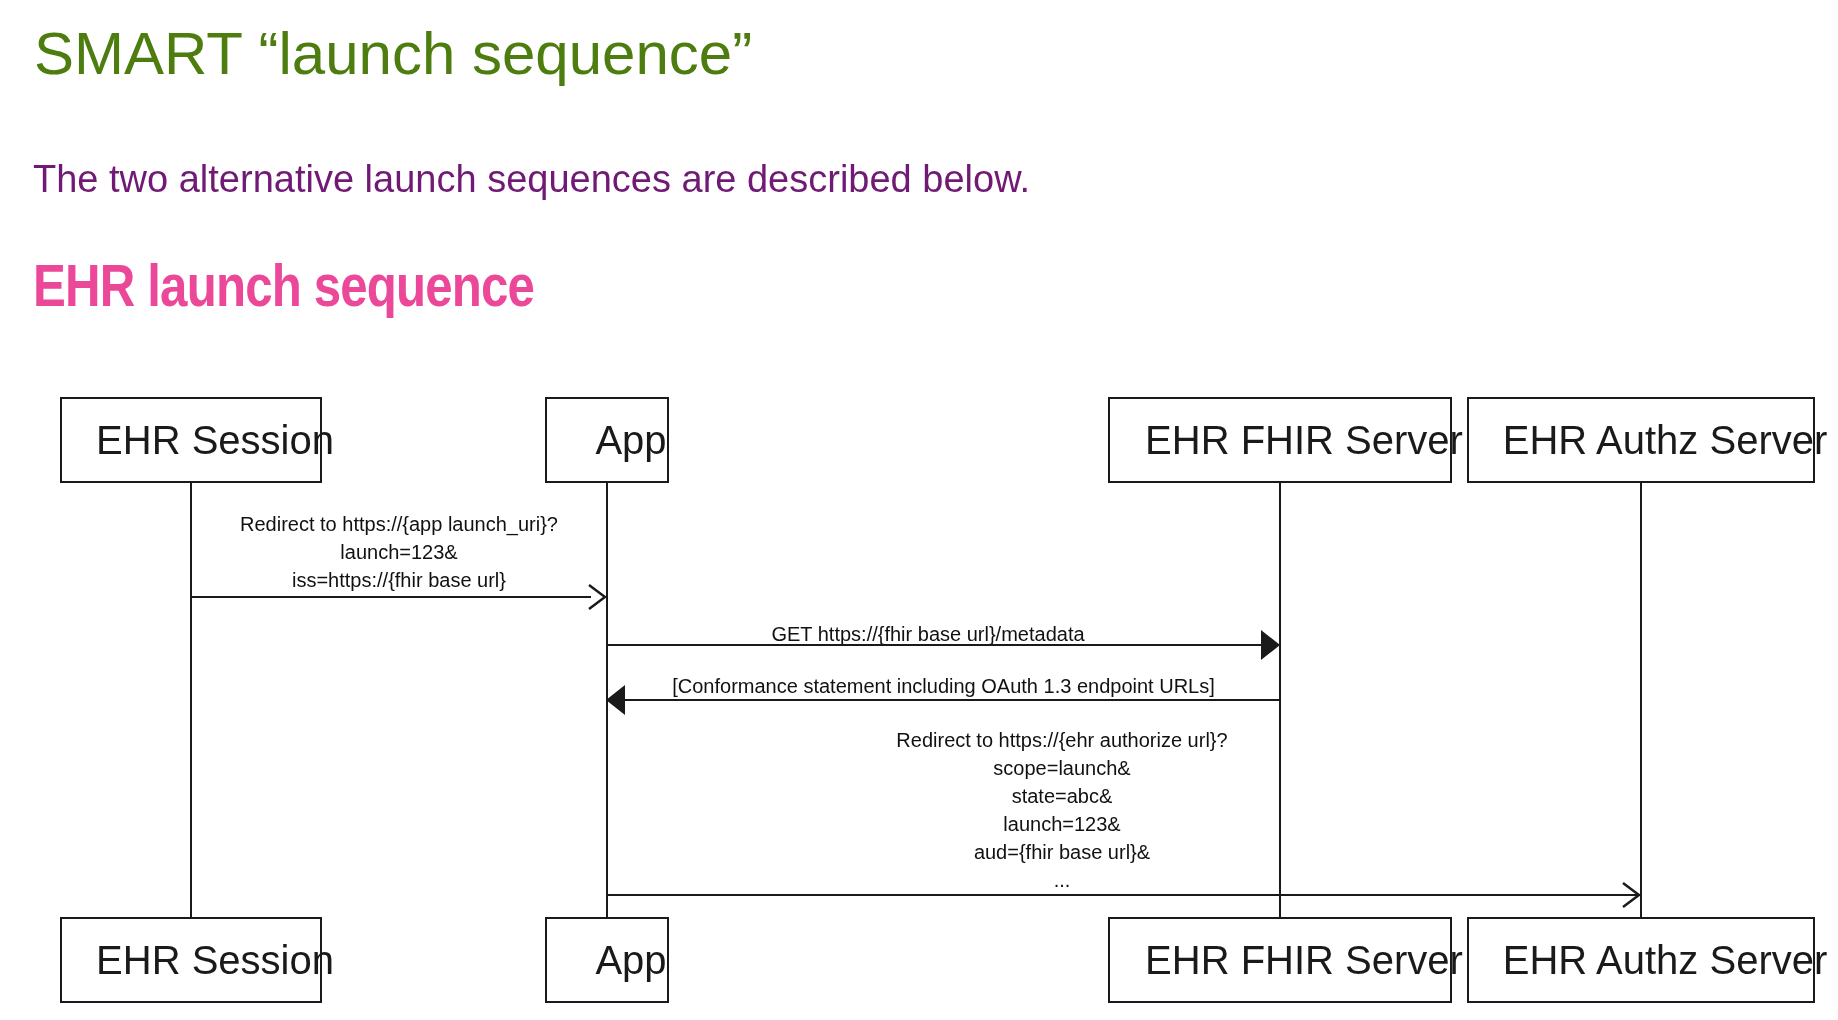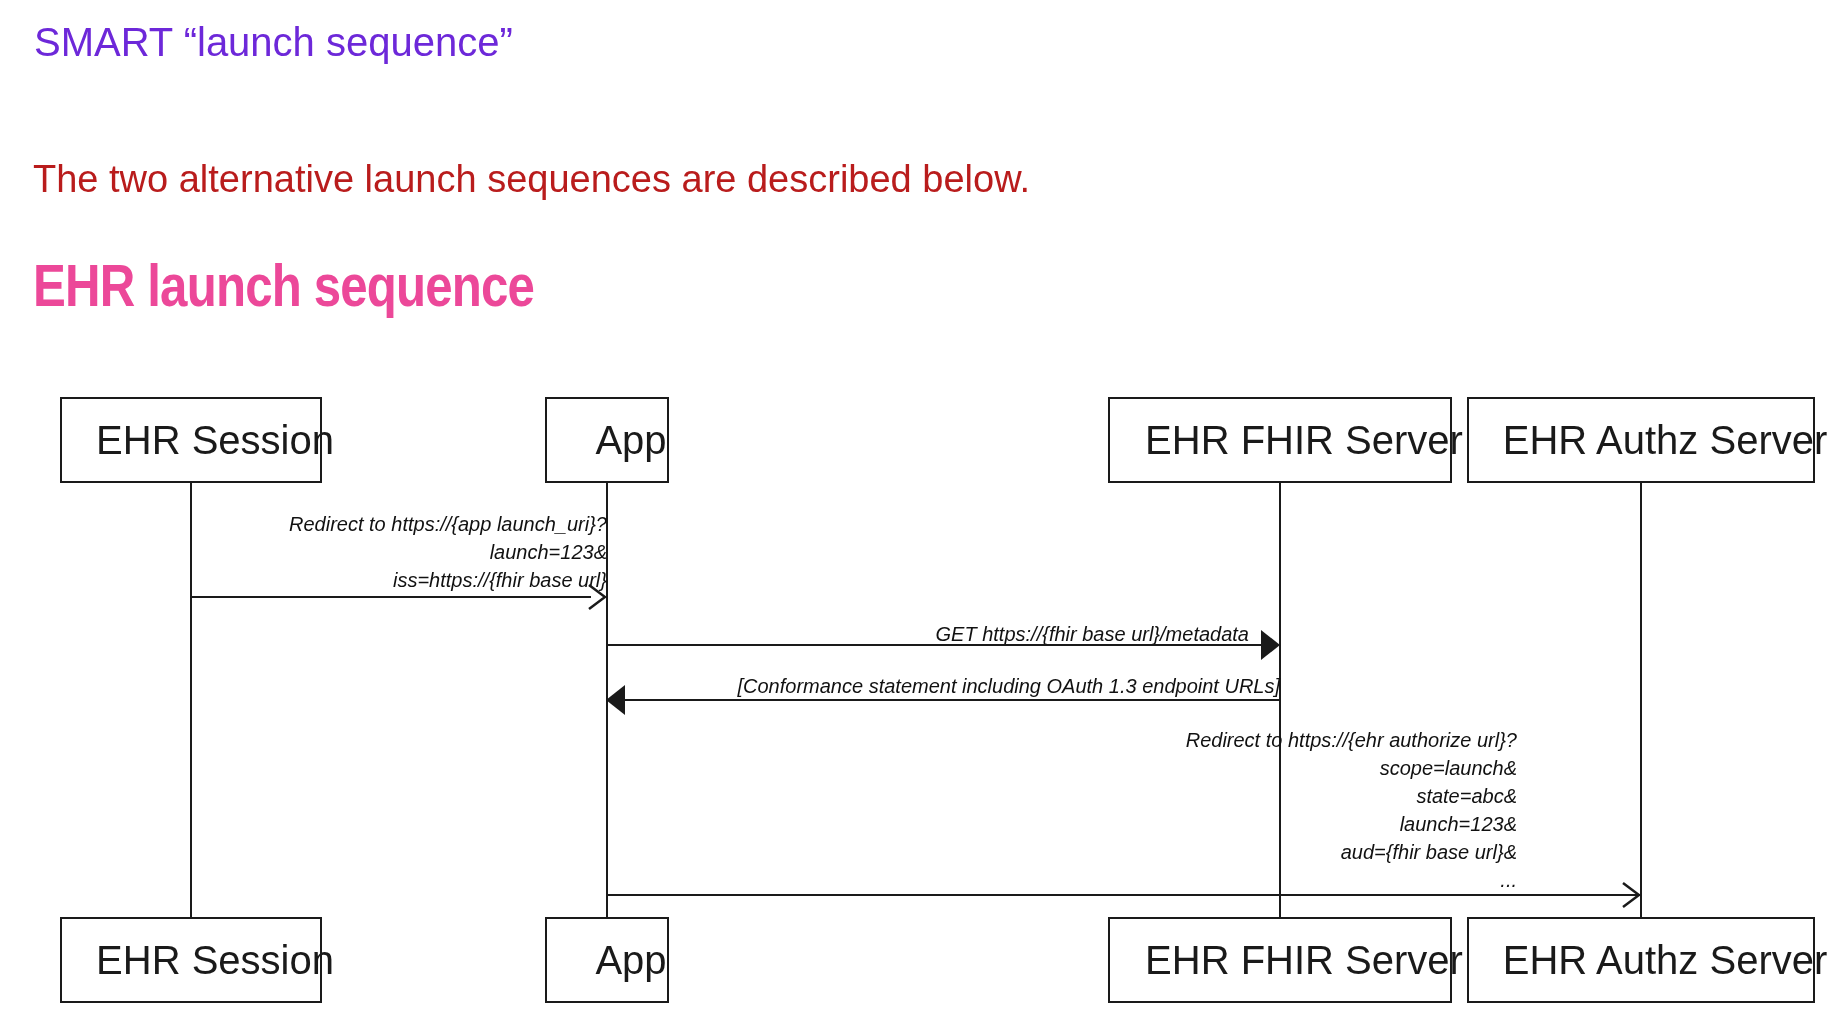--- a/index.html
+++ b/index.html
@@ -2,26 +2,26 @@
 <html><head>
 <meta charset="utf-8">
 <style>
   * { margin: 0; padding: 0; box-sizing: border-box; }
   html, body { width: 1838px; height: 1020px; background: #ffffff; overflow: hidden; }
   body { font-family: "Liberation Sans", sans-serif; color: #2b2b2b; position: relative; }
 
   
   .page-title {
     position: absolute; left: 34px; top: 19px;
-    font-size: 40px; font-weight: 500; letter-spacing: 0;
-    color: #6d28d9; line-height: 1.15; white-space: nowrap;
+    font-size: 60px; font-weight: 500; letter-spacing: 0;
+    color: #4d7c0f; line-height: 1.15; white-space: nowrap;
   }
   .intro {
     position: absolute; left: 33px; top: 156px;
-    font-size: 38px; font-weight: 400; color: #b91c1c;
+    font-size: 38px; font-weight: 400; color: #701a75;
     line-height: 1.25; white-space: nowrap;
   }
   .section-heading {
     position: absolute; left: 33px; top: 253px;
     font-size: 60px; font-weight: 600; color: #ec4899;
     line-height: 1.1; white-space: nowrap;
   }
   .section-heading .squeeze {
     display: inline-block; transform: scaleX(0.82); transform-origin: left center;
     letter-spacing: -1px;
@@ -37,23 +37,23 @@
     font-size: 40px; color: #1a1a1a; white-space: nowrap; z-index: 2; padding-left: 48px;
   }
   .lifeline {
     position: absolute; top: 483px; height: 434px; width: 2px;
     background: #1a1a1a; z-index: 0;
   }
   .msg-line {
     position: absolute; height: 2px; background: #1a1a1a; z-index: 1;
   }
   .msg-label {
-    position: absolute; text-align: right;
+    position: absolute; text-align: center;
     font-size: 20px; line-height: 28px; color: #111;
-    white-space: pre-line; z-index: 1; font-style: italic;
+    white-space: pre-line; z-index: 1;
   }
   .arrow-filled-right {
     position: absolute; width: 0; height: 0; z-index: 1;
     border-top: 15px solid transparent; border-bottom: 15px solid transparent;
     border-left: 19px solid #1a1a1a;
   }
   .arrow-filled-left {
     position: absolute; width: 0; height: 0; z-index: 1;
     border-top: 15px solid transparent; border-bottom: 15px solid transparent;
     border-right: 19px solid #1a1a1a;

